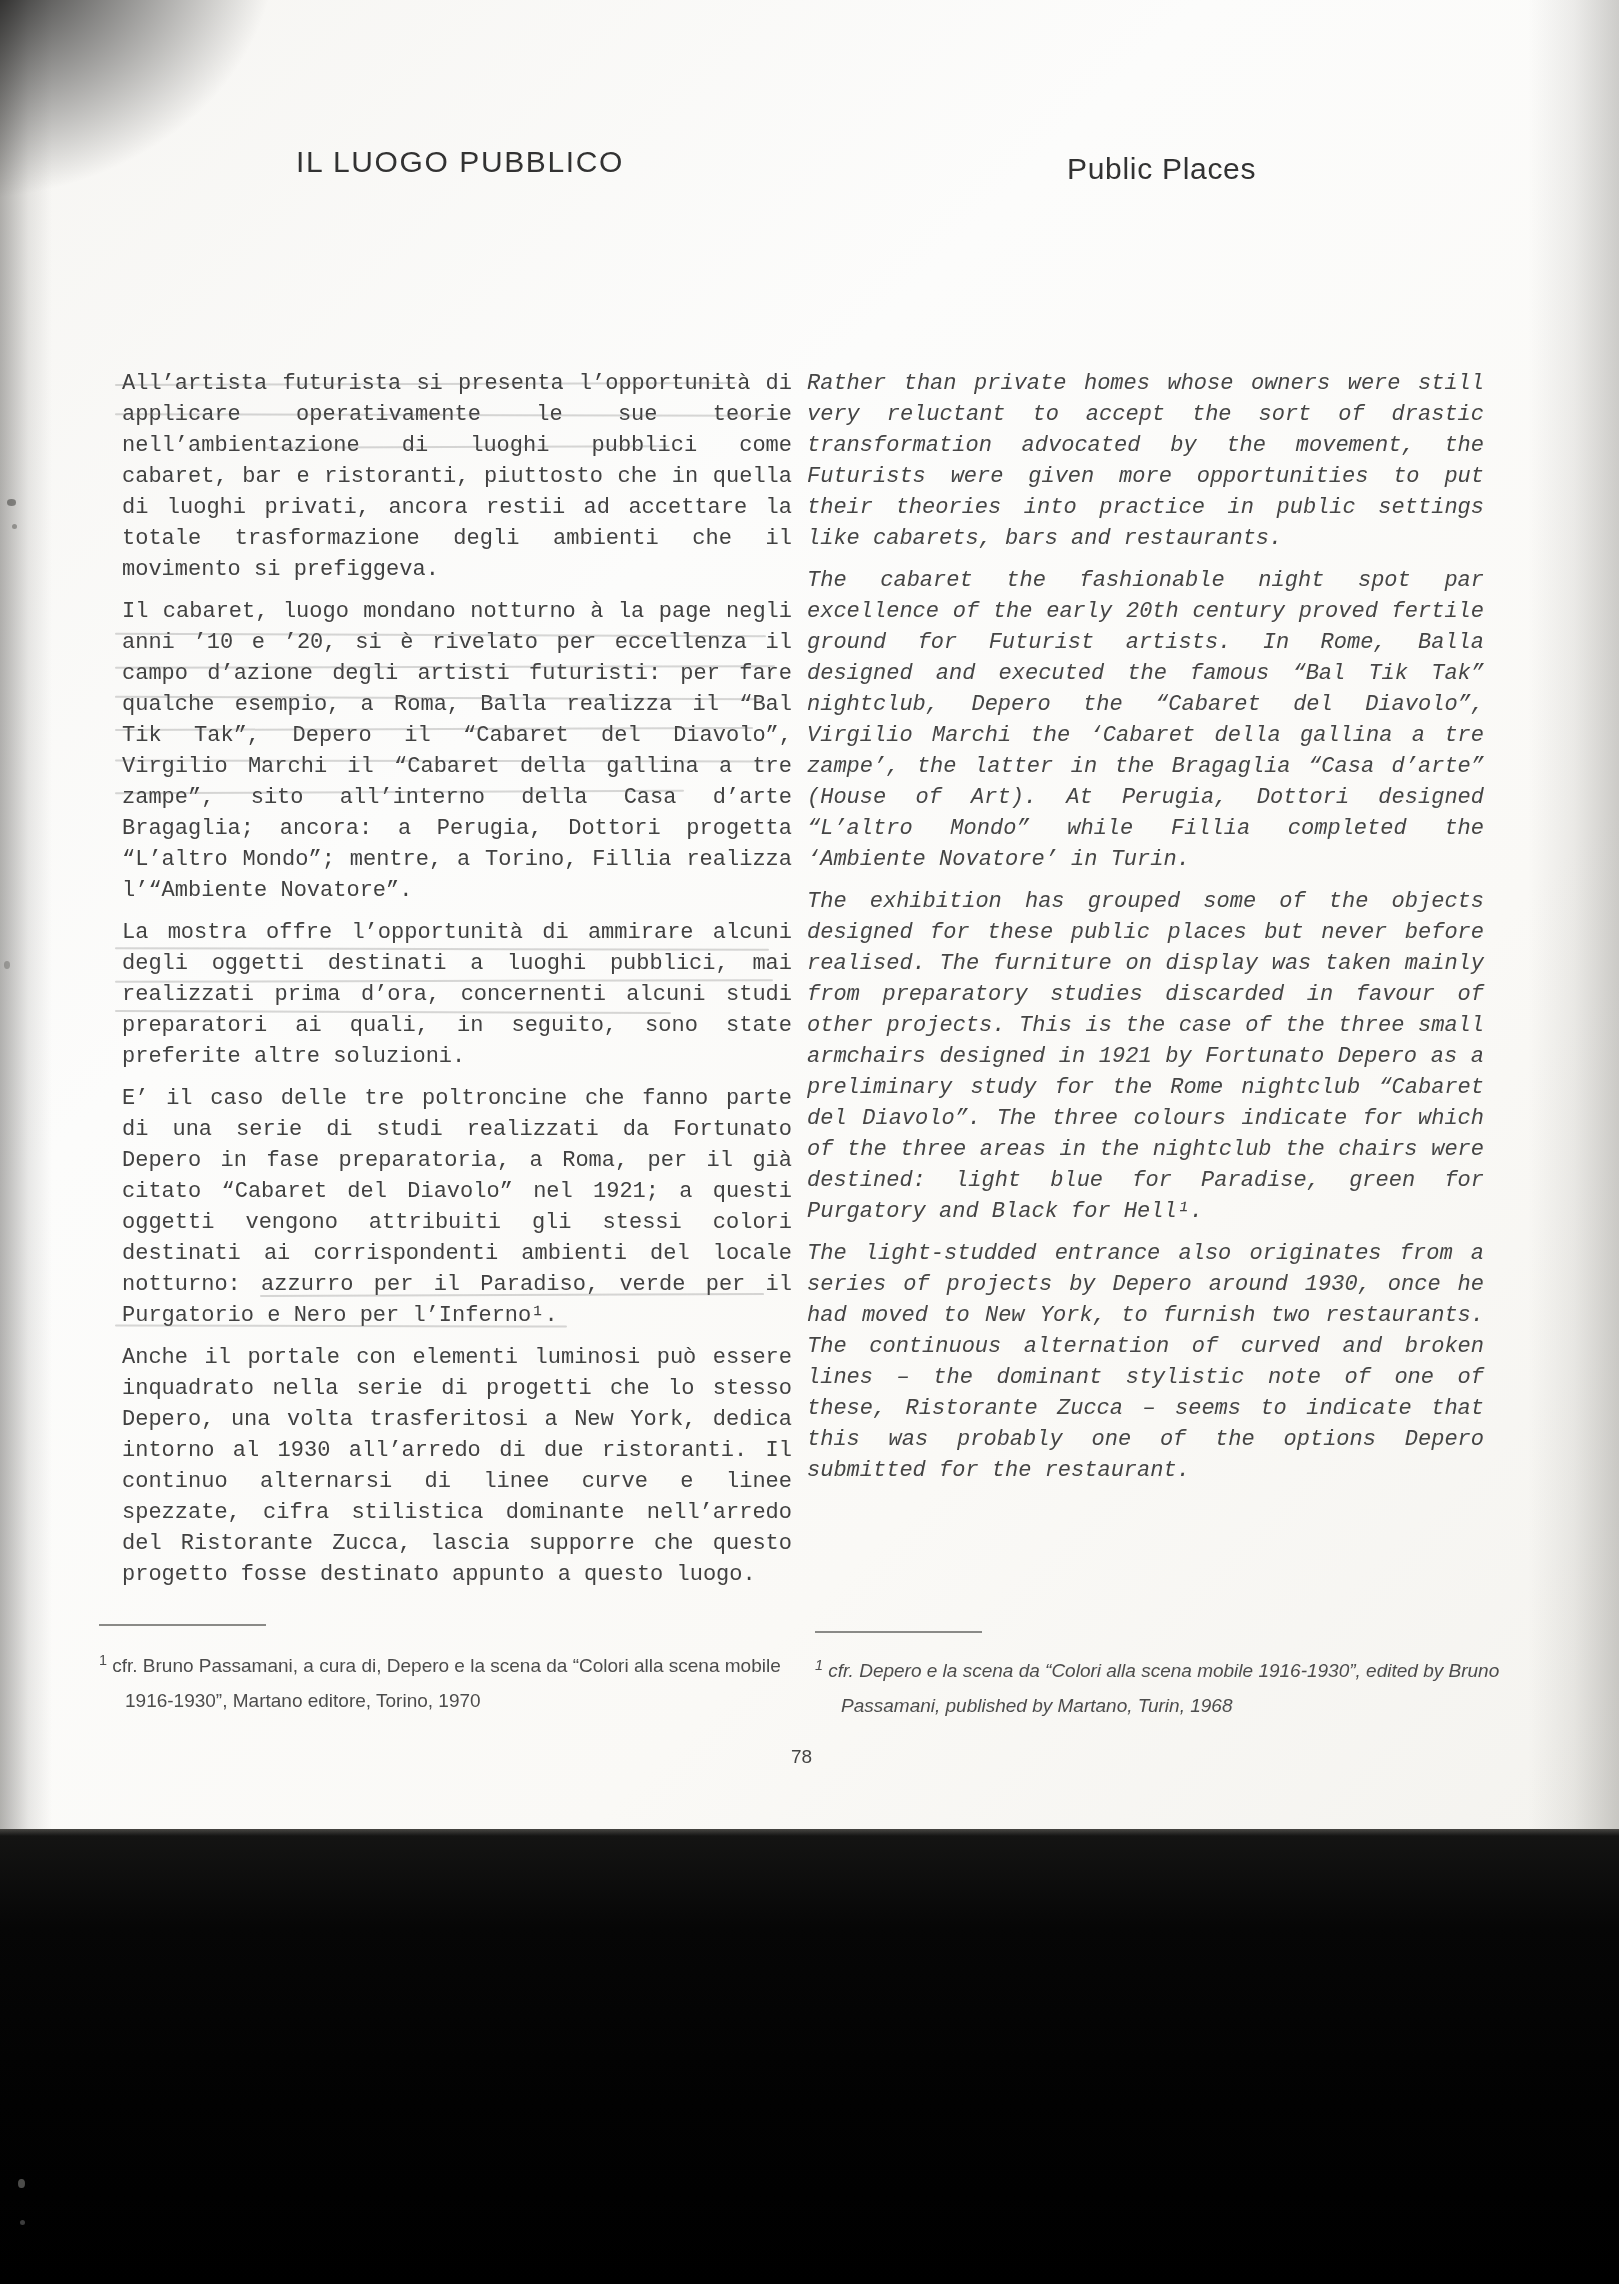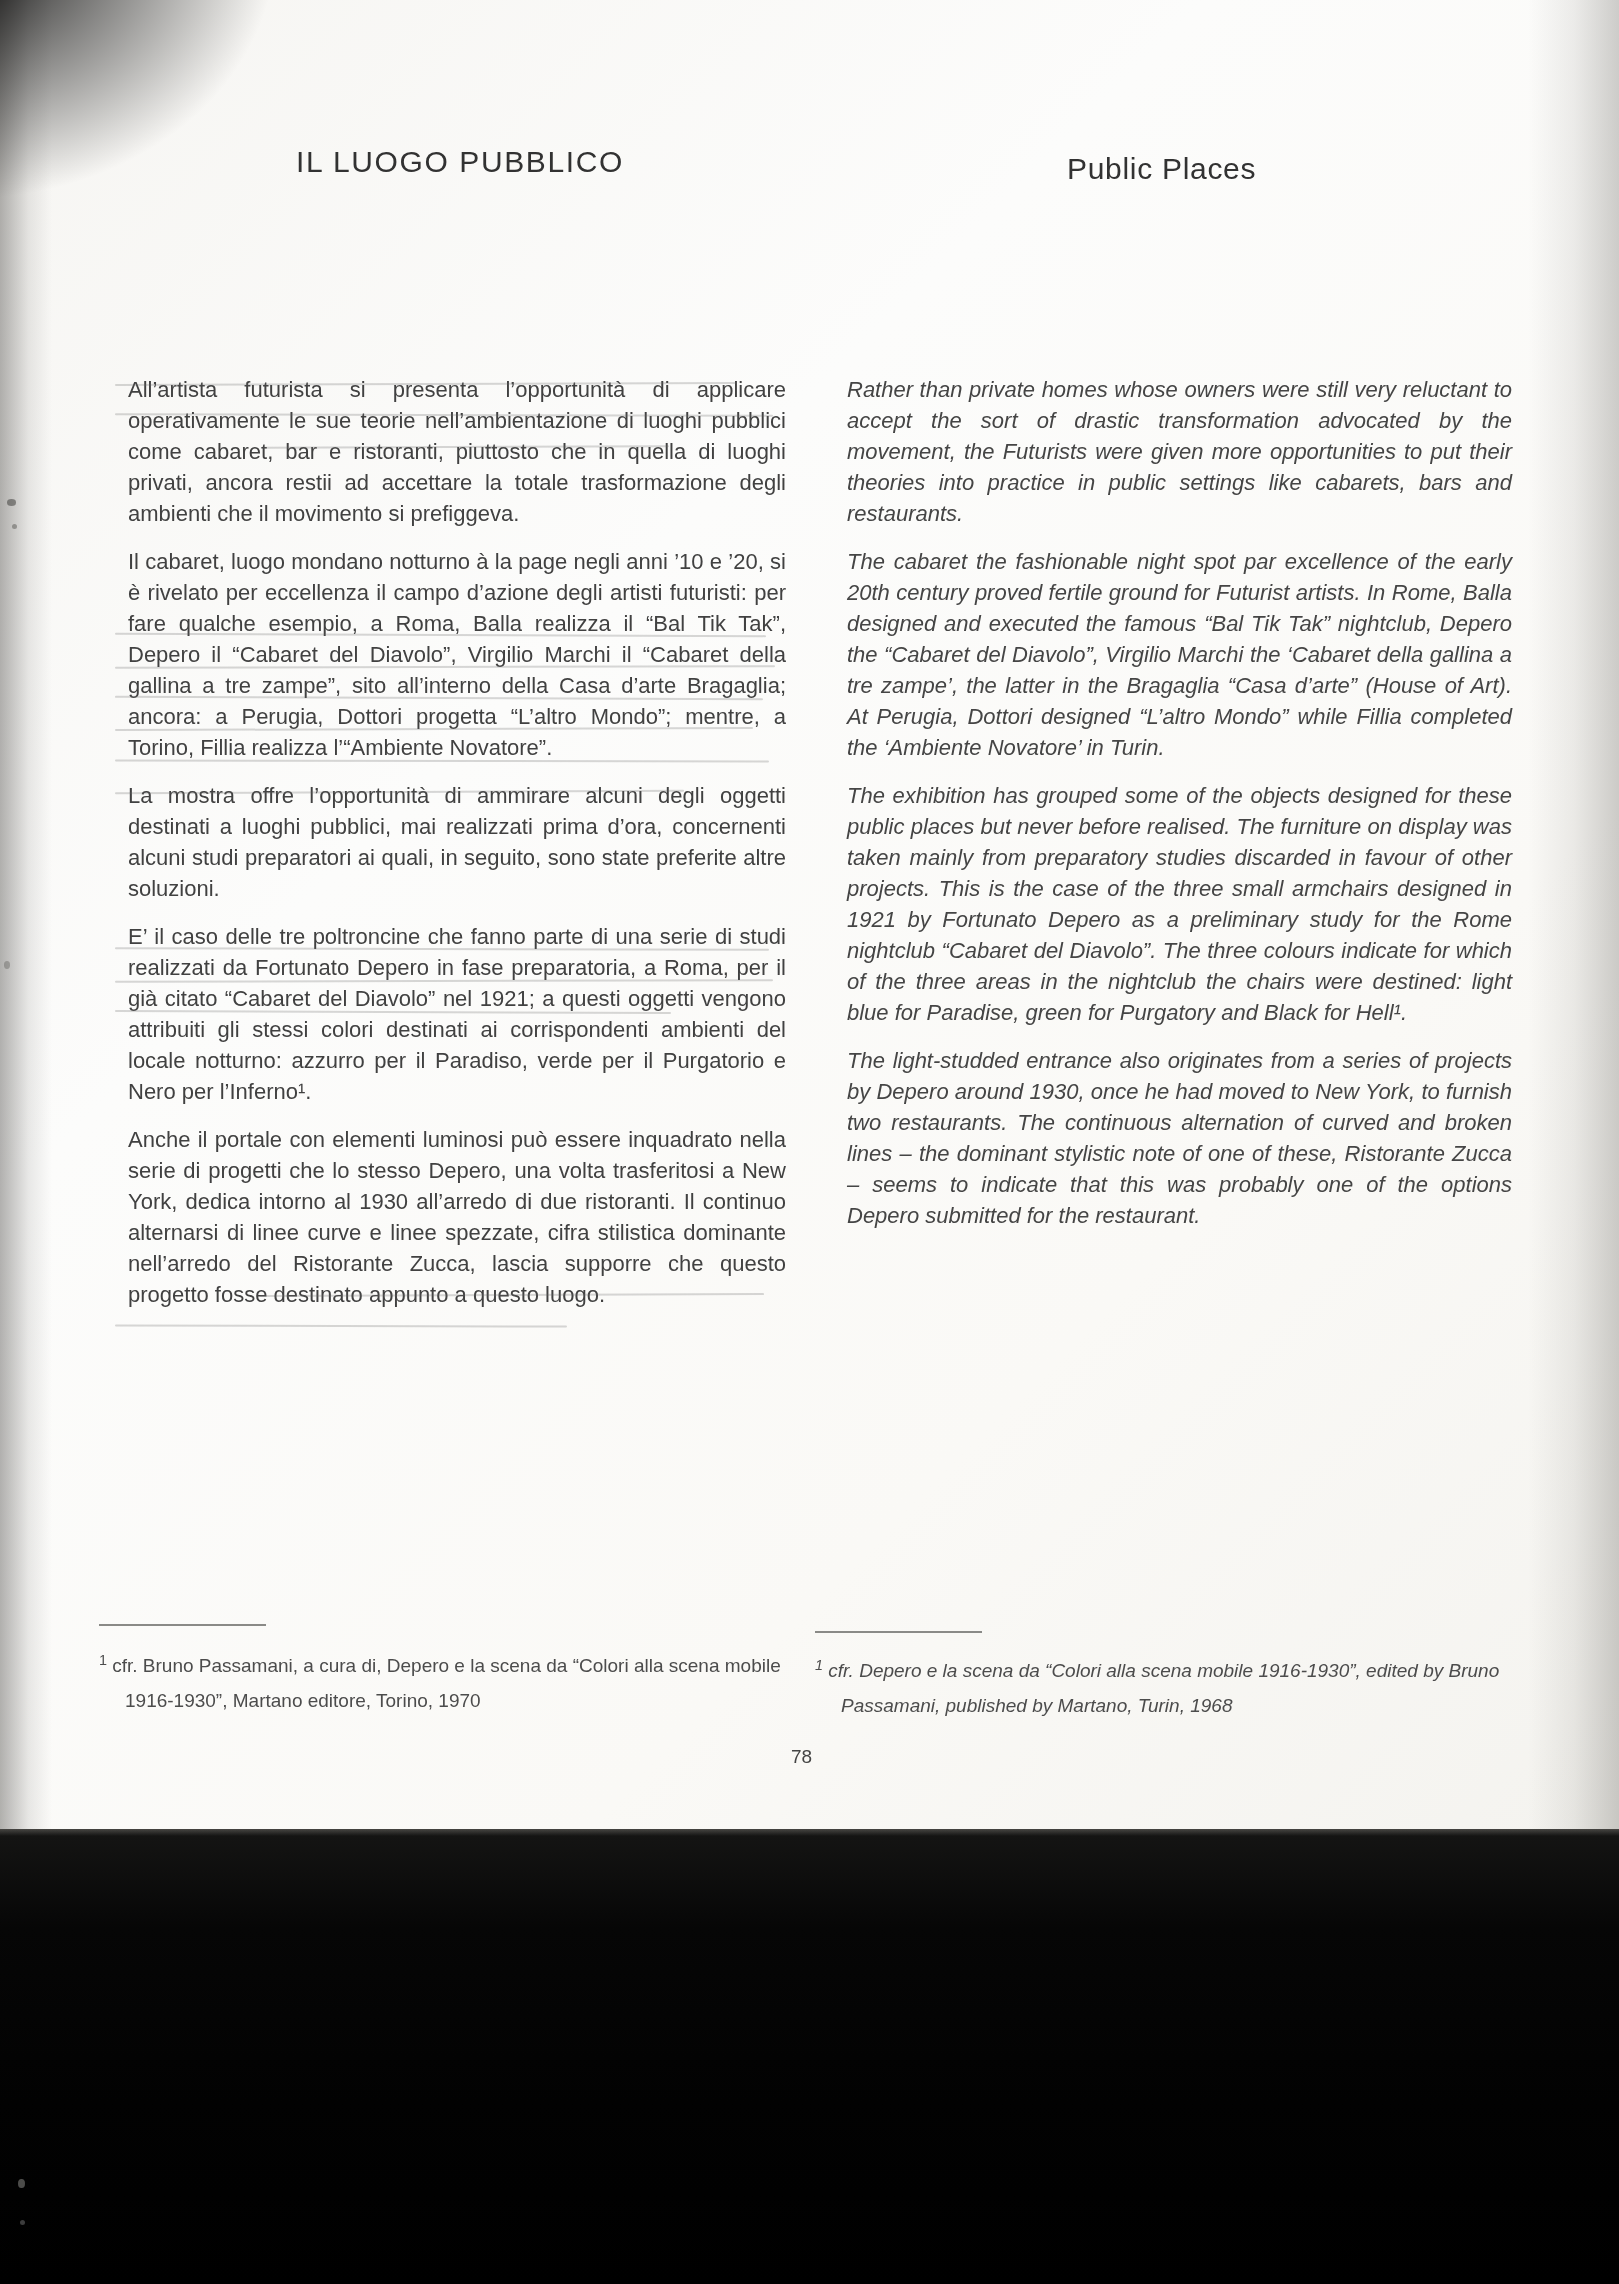--- a/index.html
+++ b/index.html
@@ -41,23 +41,23 @@
     letter-spacing:1.6px; color:#323232; white-space:nowrap;
   }
   .header-it { left:296px; top:145px; }
   .header-en { left:1067px; top:152px; letter-spacing:0.7px; }
   
   .col {
     position:absolute; top:357px; width:692px;
     font-size:22px; line-height:31px; text-align:justify; color:#414141;
     hyphens:auto; -webkit-hyphens:auto; overflow-wrap:break-word;
   }
-  .col p { margin:17px; }
+  .col p { margin:11px;font-family:Liberation Mono, monospace; }
   .col-left  { left:111px; }
-  .col-right { left:830px; width:699px; font-style:italic; color:#454545; }
+  .col-right { left:796px; width:699px; font-style:italic; color:#454545; }
   
   .fn-rule {
     position:absolute; height:2px; background:#8a8a87;
   }
   .fn-rule-left  { left:99px;  top:1624px; width:167px; }
   .fn-rule-right { left:815px; top:1631px; width:167px; }
   .footnote {
     position:absolute; margin:0; font-size:19px; line-height:35px; color:#4c4c4c;
     text-align:left; padding-left:26px; text-indent:-26px;
   }

